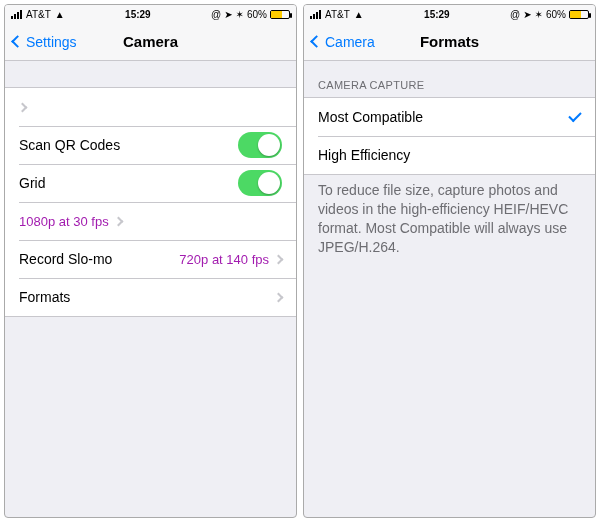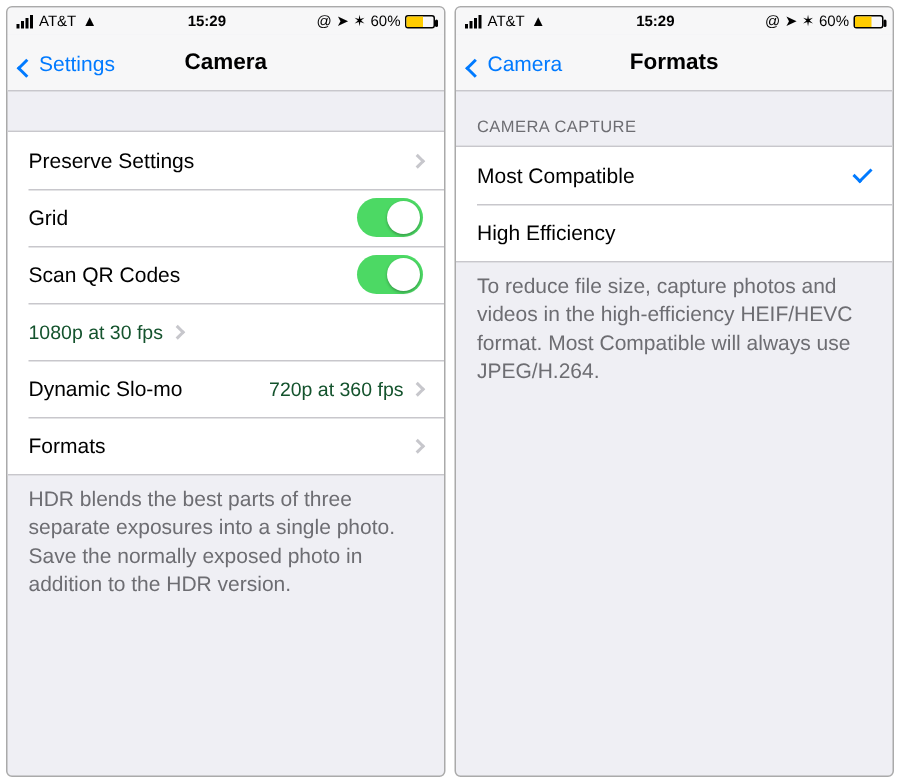--- a/index.html
+++ b/index.html
@@ -62,21 +62,21 @@
   .nav-title {
     position: absolute;
     left: 0; right: 0;
     text-align: center;
     font-size: 15px;
     font-weight: 600;
     pointer-events: none;
   }
   .nav-back {
     display: flex;
-    align-items: flex-end;
+    align-items: center;
     color: #007aff;
     font-size: 14px;
     gap: 2px;
     cursor: pointer;
   }
   .chev-left {
     width: 9px; height: 9px;
     border-left: 2px solid #007aff;
     border-bottom: 2px solid #007aff;
     transform: rotate(45deg);
@@ -109,21 +109,21 @@
     position: relative;
   }
   .row + .row::before {
     content: "";
     position: absolute;
     left: 14px; right: 0; top: 0;
     height: 1px;
     background: #c8c7cc;
   }
   .row-label { flex: 1; font-size: 14px; }
-  .row-detail { color: #14532d; font-size: 13px; margin-right: 6px; }
+  .row-detail { color: #a21caf; font-size: 13px; margin-right: 6px; }
   .chev-right {
     width: 7px; height: 7px;
     border-top: 2px solid #c7c7cc;
     border-right: 2px solid #c7c7cc;
     transform: rotate(45deg);
   }
   .toggle {
     width: 44px; height: 26px; border-radius: 13px;
     position: relative;
   }
@@ -172,47 +172,45 @@
     <div class="nav-back">
       <span class="chev-left"></span>
       <span>Settings</span>
     </div>
     <div class="nav-title">Camera</div>
   </div>
   <div class="content">
     <div class="spacer-top"></div>
     <div class="group">
       <div class="row">
-        <span class="row-label">Preserve Settings</span>
-        <span class="chev-right"></span>
+        <span class="chev-right"></span>
+      </div>
+      <div class="row">
+        <span class="row-label">Scan QR Codes</span>
+        <span class="toggle on"></span>
       </div>
       <div class="row">
         <span class="row-label">Grid</span>
         <span class="toggle on"></span>
       </div>
       <div class="row">
-        <span class="row-label">Scan QR Codes</span>
-        <span class="toggle on"></span>
-      </div>
-      <div class="row">
         <span class="row-detail">1080p at 30 fps</span>
         <span class="chev-right"></span>
       </div>
       <div class="row">
-        <span class="row-label">Dynamic Slo-mo</span>
-        <span class="row-detail">720p at 360 fps</span>
+        <span class="row-label">Record Slo-mo</span>
+        <span class="row-detail">720p at 140 fps</span>
         <span class="chev-right"></span>
       </div>
       <div class="row">
         <span class="row-label">Formats</span>
         <span class="chev-right"></span>
       </div>
     </div>
 
-    <div class="section-footer">HDR blends the best parts of three separate exposures into a single photo. Save the normally exposed photo in addition to the HDR version.</div>
   </div>
 </div>
 
 <div class="screen">
   <div class="status-bar">
     <div class="status-left">
       <span class="signal-bars">
           <span></span>
           <span></span>
           <span></span>

